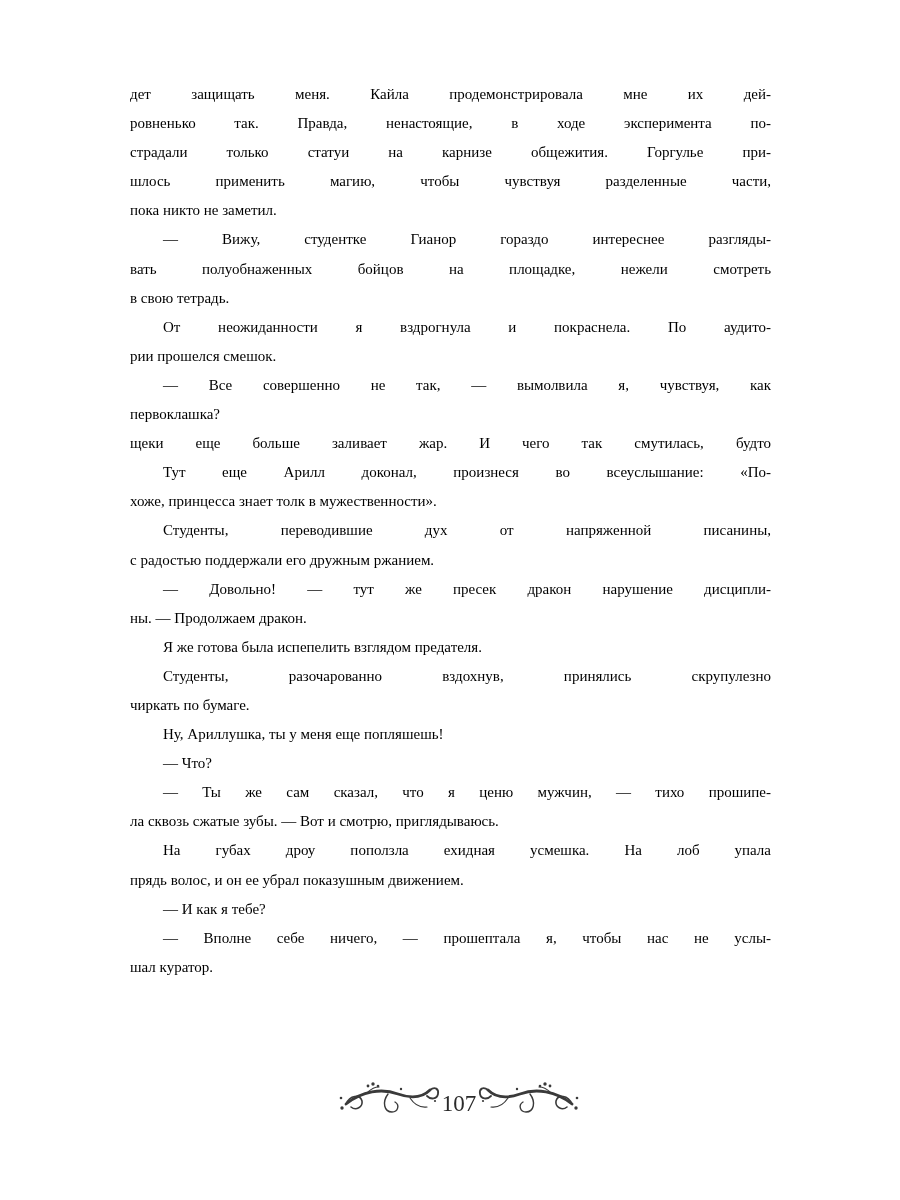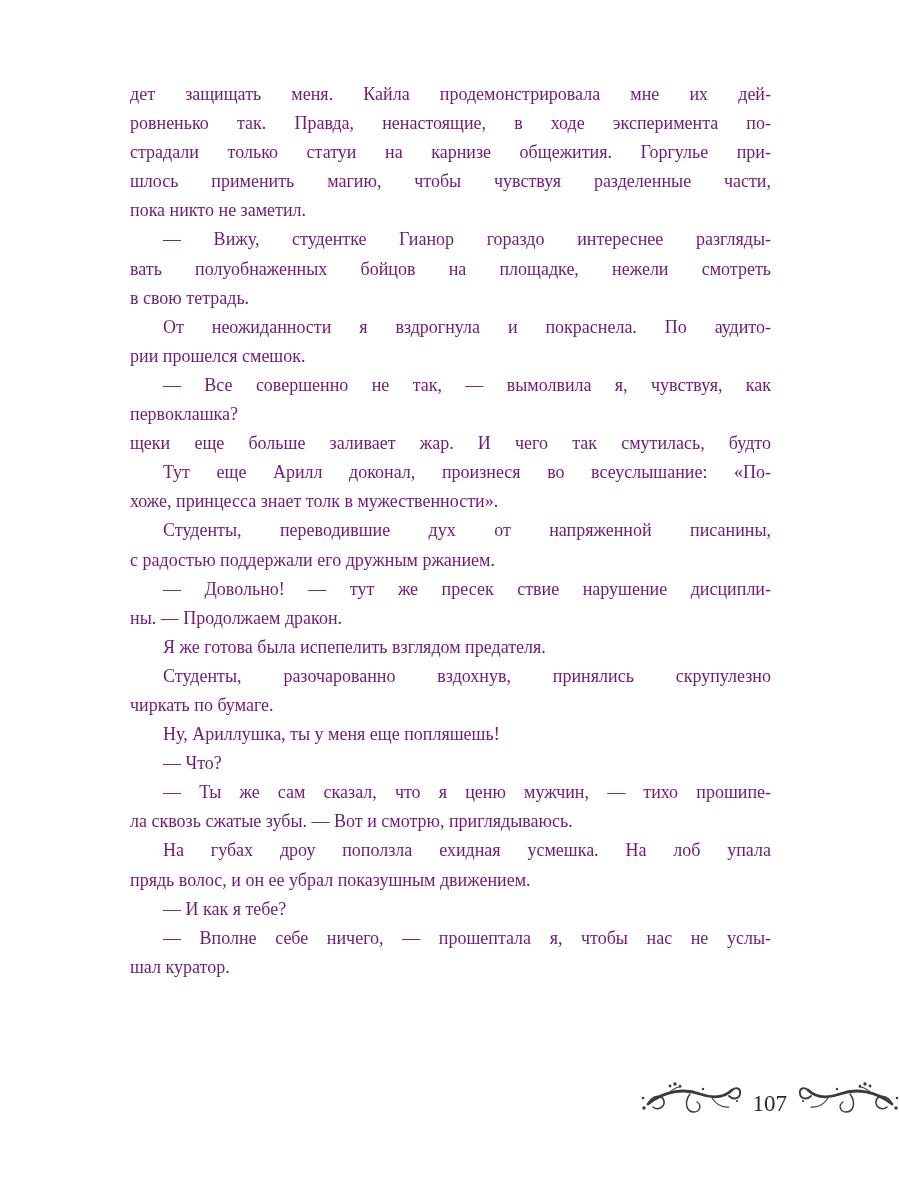--- a/index.html
+++ b/index.html
@@ -11,42 +11,41 @@
     overflow:hidden;
   }
   .book-page {
     position:absolute; inset:0;
     background:#ffffff;
     color:#1f1f1f;
   }
   .page-text {
     position:absolute;
     left:130px; top:80px; width:641px;
-    font-size:18px;
+    font-size:15px;
     line-height:29.1px;
-    color:#701a75;
+    color:#000000;
   }
   .paragraph { margin:0; }
   .line {
     height:29.1px;
     text-align:justify;
     text-align-last:justify;
     white-space:normal;
     overflow:visible;
   }
   .line.last { text-align-last:left; }
   .line.indent { padding-left:33px; }
   .page-footer {
     position:absolute;
     left:0; right:0; top:1080px;
     height:42px;
     display:flex;
-    justify-content:flex-end;
+    justify-content:center;
     align-items:center;
-    gap:9px;
     margin-left:18px;
   }
   .page-number {
     font-size:23px;
     color:#2a2a2a;
     line-height:1;
     padding-top:4px;
   }
   .flourish { display:block; }
   .flourish.right { transform:scaleX(-1); }
@@ -83,21 +82,21 @@
       </div>
       <div class="paragraph">
         <div class="line indent">Тут еще Арилл доконал, произнеся во всеуслышание: «По-</div>
         <div class="line last">хоже, принцесса знает толк в мужественности».</div>
       </div>
       <div class="paragraph">
         <div class="line indent">Студенты, переводившие дух от напряженной писанины,</div>
         <div class="line last">с радостью поддержали его дружным ржанием.</div>
       </div>
       <div class="paragraph">
-        <div class="line indent">— Довольно! — тут же пресек ствие нарушение дисципли-</div>
+        <div class="line indent">— Довольно! — тут же пресек дракон нарушение дисципли-</div>
         <div class="line last">ны. — Продолжаем дракон.</div>
       </div>
       <div class="paragraph">
         <div class="line indent last">Я же готова была испепелить взглядом предателя.</div>
       </div>
       <div class="paragraph">
         <div class="line indent">Студенты, разочарованно вздохнув, принялись скрупулезно</div>
         <div class="line last">чиркать по бумаге.</div>
       </div>
       <div class="paragraph">

